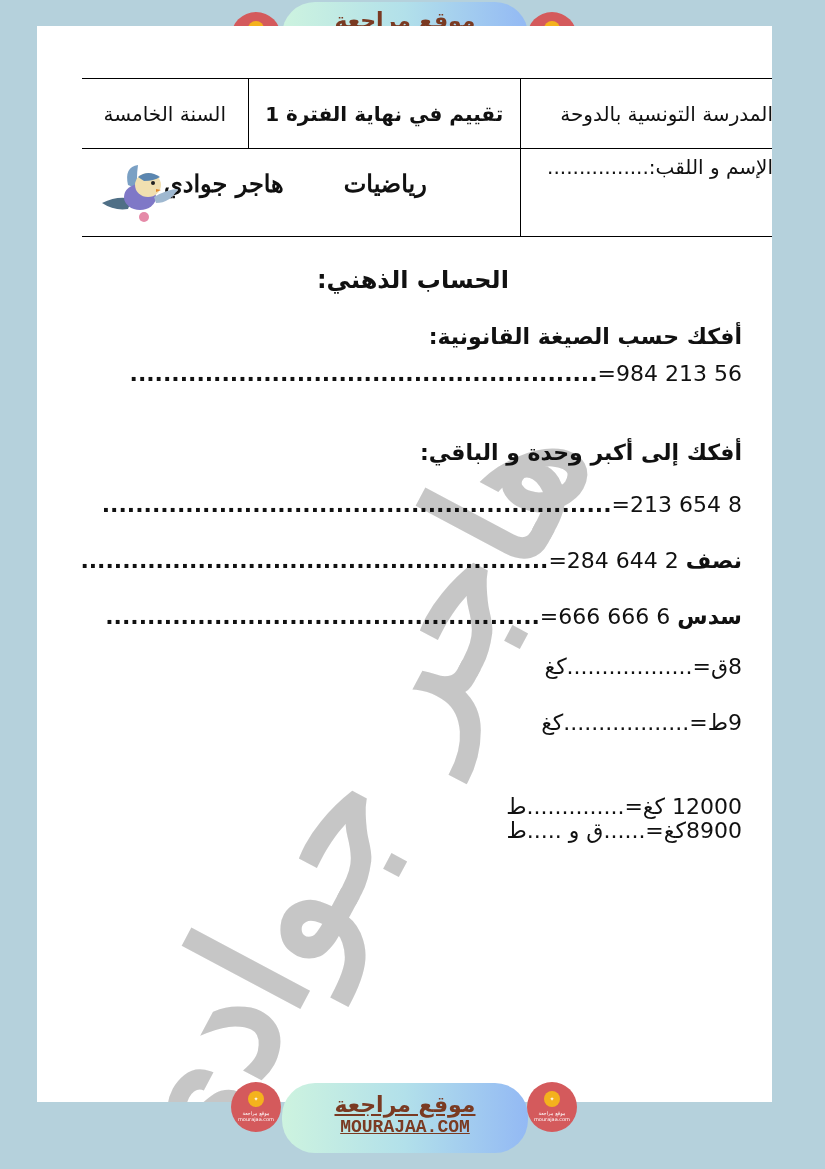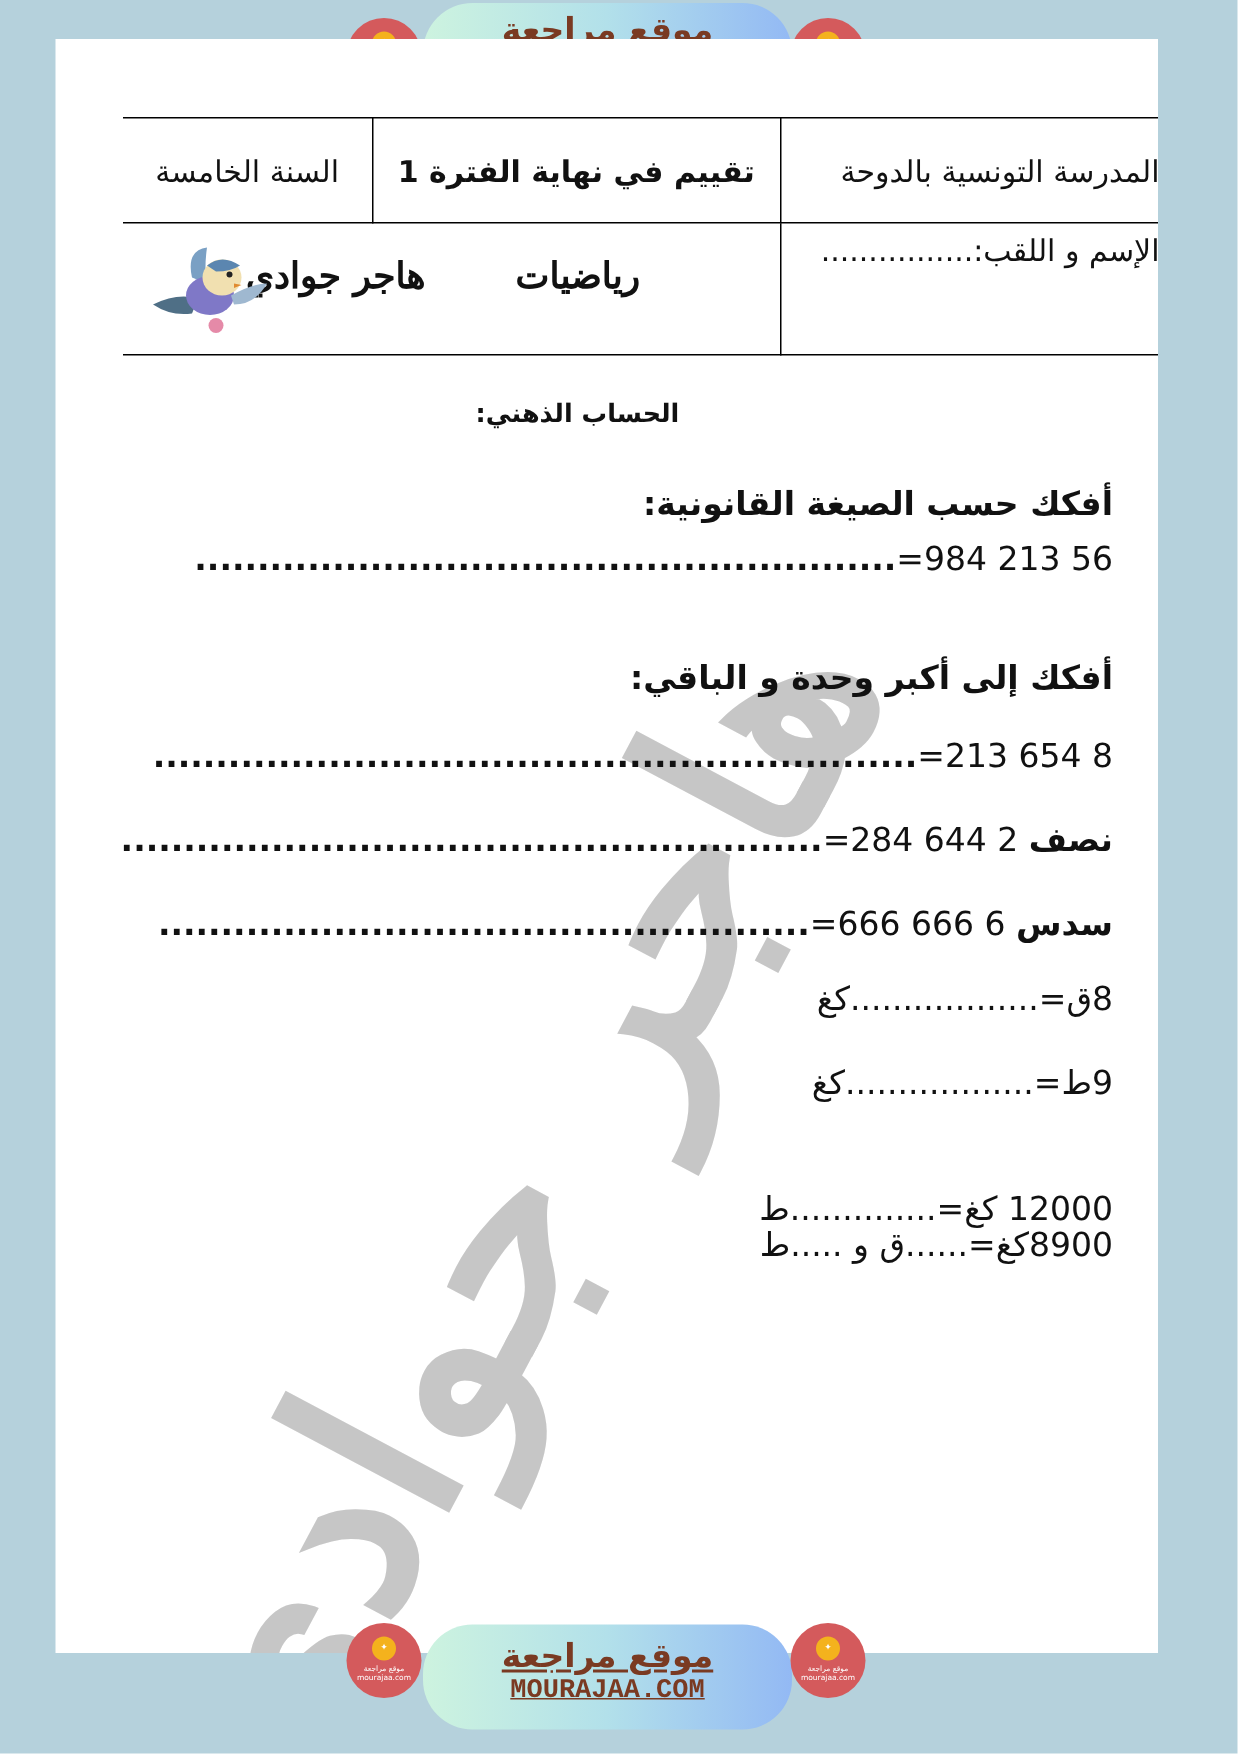--- a/index.html
+++ b/index.html
@@ -72,21 +72,21 @@
   }
   .bird {
     position: absolute;
     left: 16px; top: 10px;
     width: 82px; height: 66px;
   }
   .section-title {
     position: absolute;
     left: 280px; top: 240px;
     font-weight: bold;
-    font-size: 17px;
+    font-size: 24px;
     direction: rtl;
   }
   .line {
     position: absolute;
     right: 30px;
     direction: rtl;
     white-space: nowrap;
     font-size: 22px;
   }
   .line.bold { font-weight: bold; font-size: 22px; }

